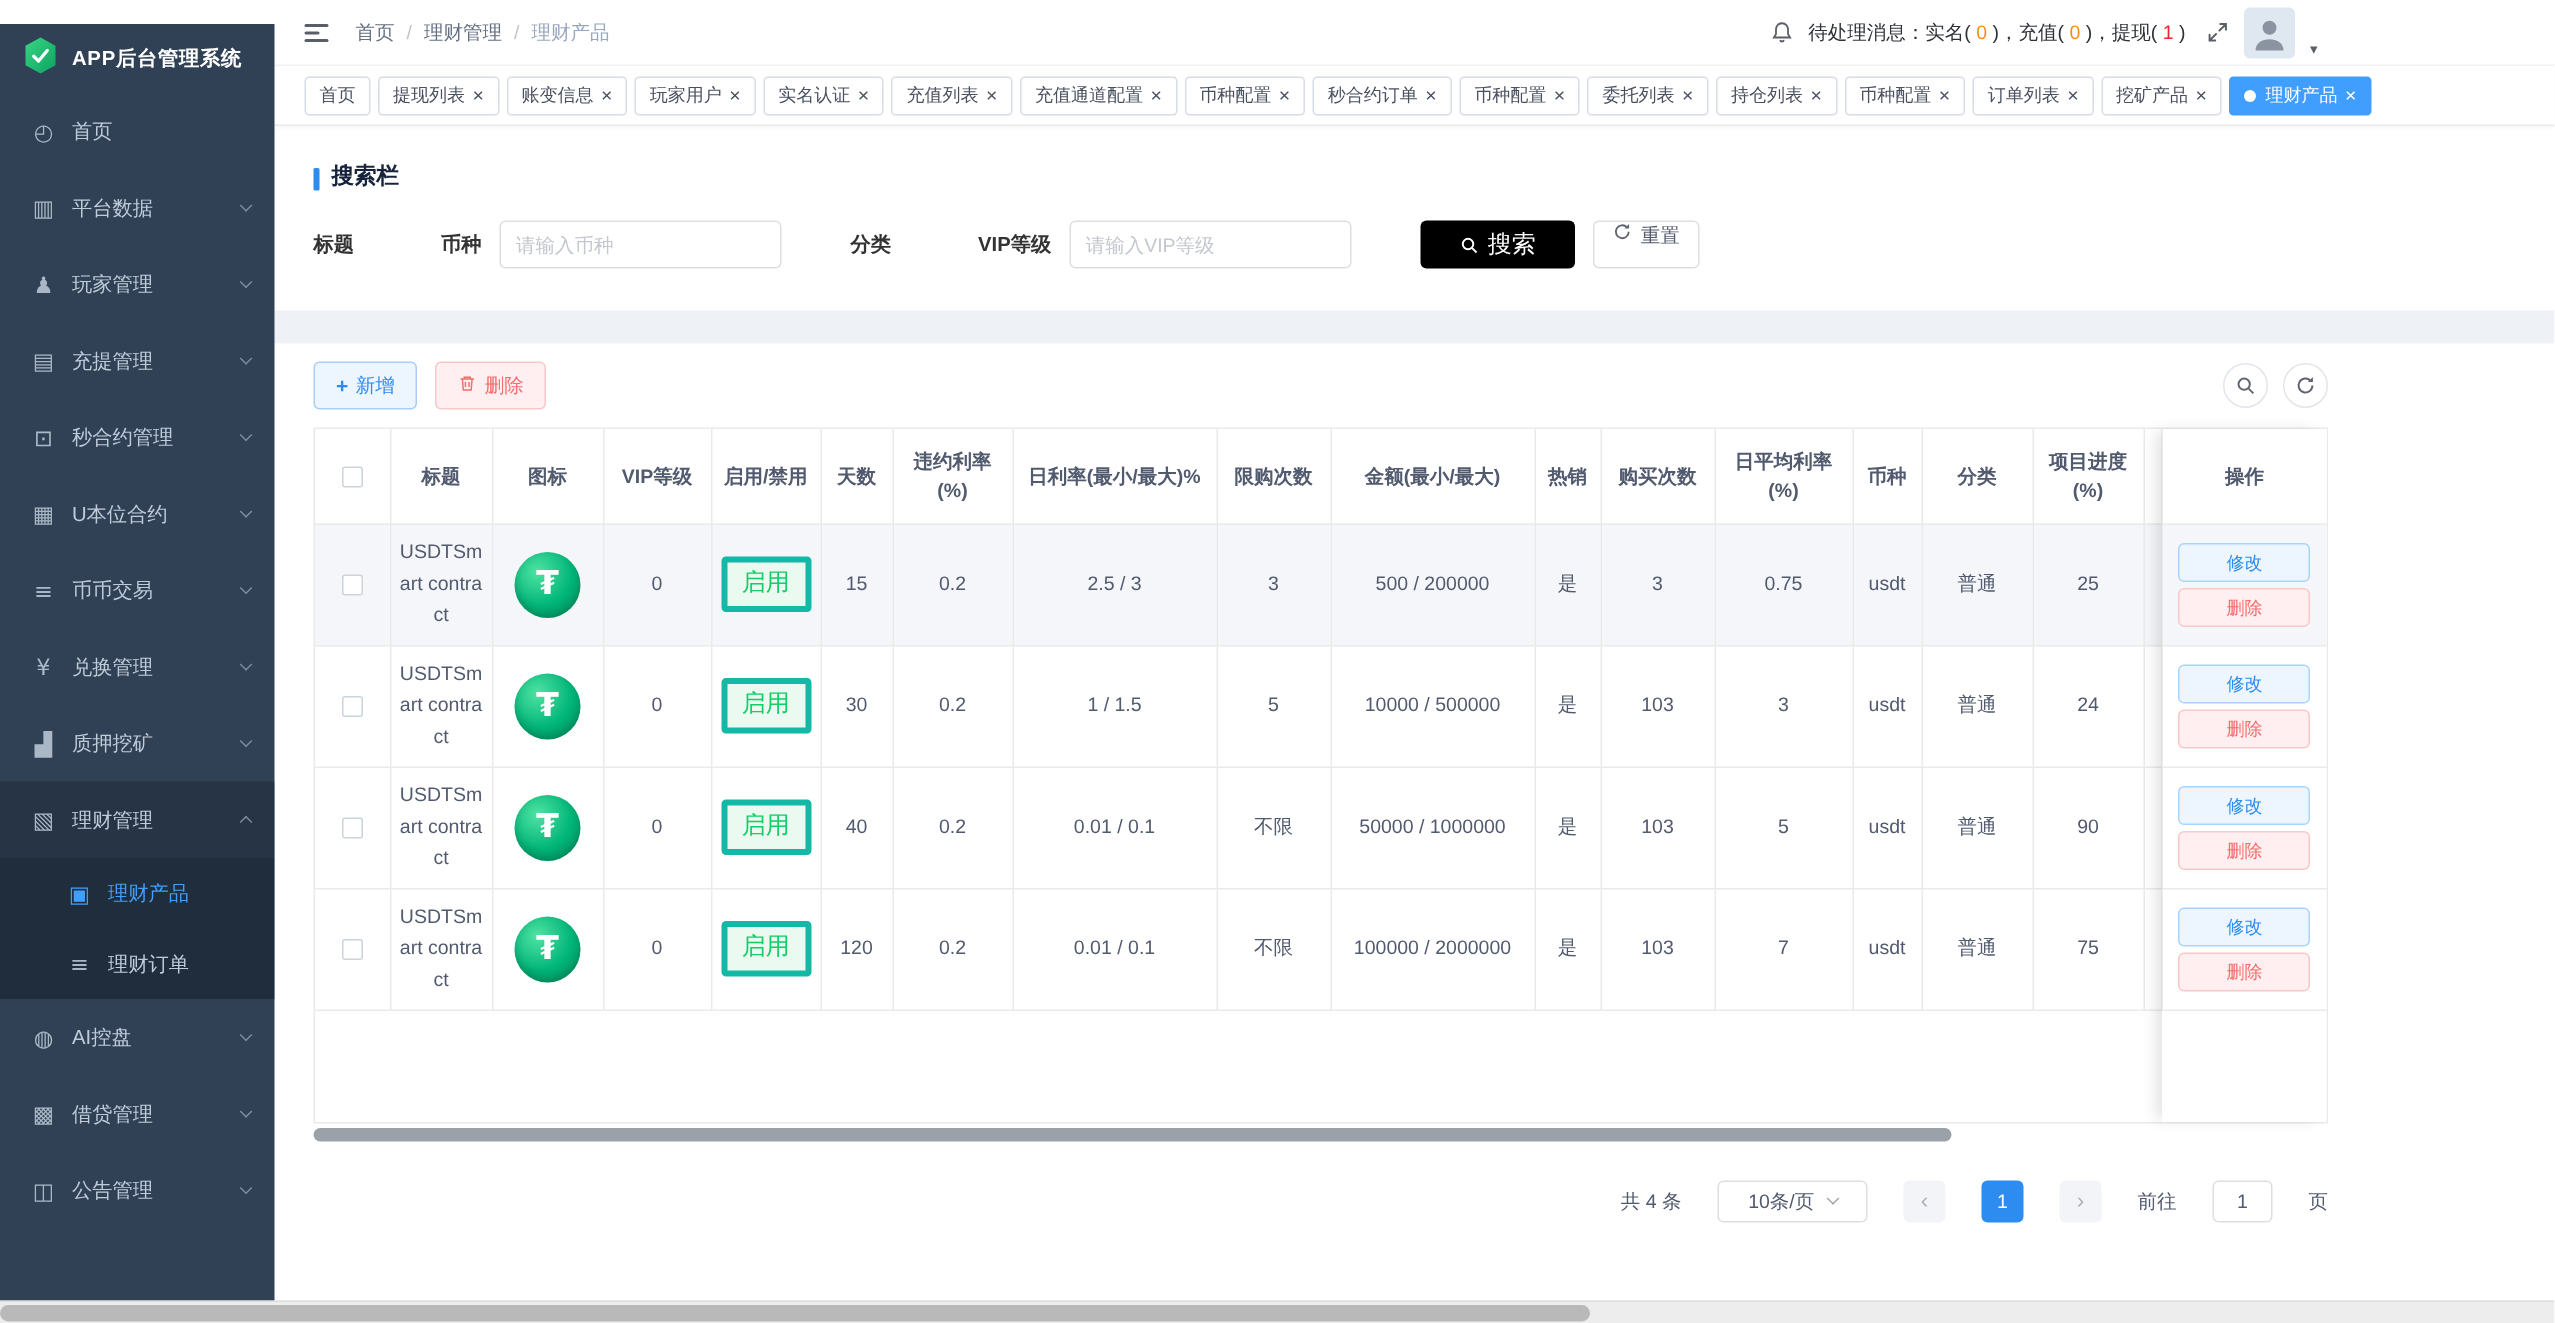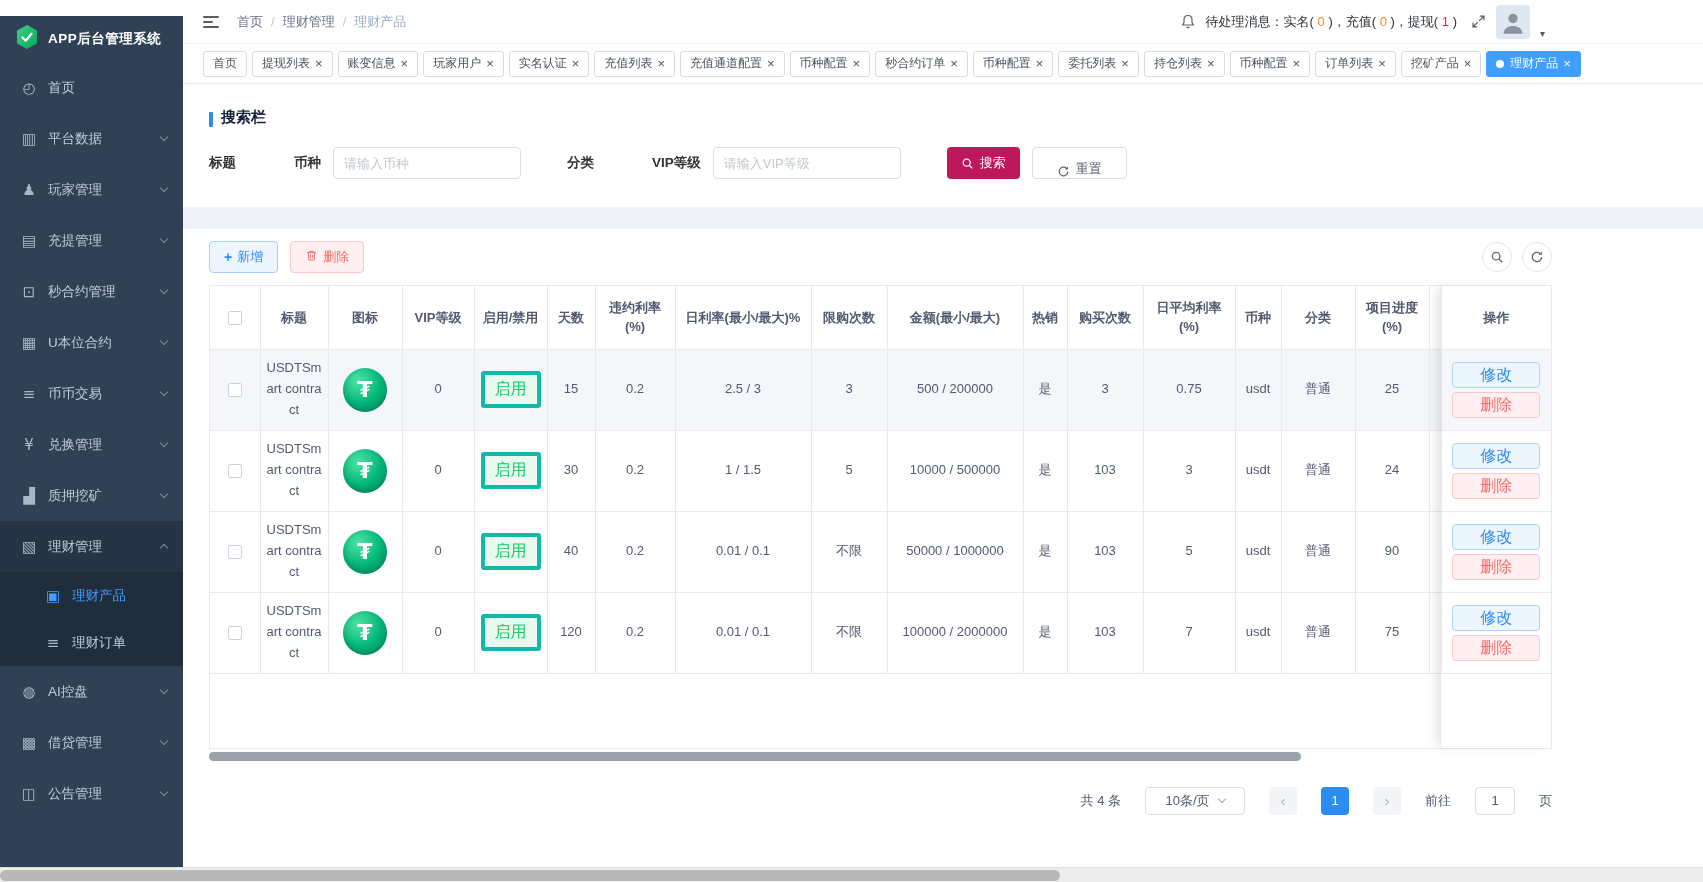--- a/index.html
+++ b/index.html
@@ -49,22 +49,22 @@
   .page { position:relative; }
   .search-section { padding:24px 0 28px 26px; width:1369px; }
   .section-title { display:flex; align-items:flex-end; gap:8px; font-size:15px; font-weight:bold; color:#17233d; }
   .title-bar { width:4px; height:15px; background:#2d8cf0; border-radius:1px; }
   .search-form { margin-top:20px; display:flex; align-items:center; }
   .form-fields { display:flex; align-items:center; }
   .form-group { display:flex; align-items:center; margin-right:46px; }
   .form-label { font-size:13.5px; font-weight:600; color:#333; margin-right:12px; white-space:nowrap; }
   input.text { width:188px; height:32px; border:1px solid #dcdee2; border-radius:4px; padding:0 10px; font-size:13px; color:#515a6e; outline:none; }
   input::placeholder { color:#c3c7ce; }
-  .btn-search { height:32px; padding:0 14px; background:#be185d; color:#fff; border:none; border-radius:4px; font-size:13px; display:inline-flex; align-items:center; gap:6px; cursor:pointer; }
-  .btn-reset { height:32px; padding:0 24px; background:#fff; color:#515a6e; border:1px solid #dcdee2; border-radius:4px; font-size:13px; display:inline-flex; align-items:flex-end; gap:6px; margin-left:12px; cursor:pointer; }
+  .btn-search { height:32px; padding:0 26px; background:#000000; color:#fff; border:none; border-radius:4px; font-size:16px; display:inline-flex; align-items:center; gap:6px; cursor:pointer; }
+  .btn-reset { height:32px; padding:0 12px; background:#fff; color:#515a6e; border:1px solid #dcdee2; border-radius:4px; font-size:13px; display:inline-flex; align-items:flex-start; gap:6px; margin-left:12px; cursor:pointer; }
 
   .gray-band { height:22px; background:#eef1f6; }
 
   .table-section { padding:8px 0 0 26px; width:1369px; }
   .table-toolbar { display:flex; align-items:center; height:40px; margin-bottom:8px; }
   .btn-add { height:32px; padding:0 14px; background:#edf5ff; border:1px solid #a8cdf8; color:#2d8cf0; border-radius:4px; font-size:13px; display:inline-flex; align-items:center; gap:5px; cursor:pointer; }
   .btn-del { height:32px; padding:0 14px; background:#ffeff0; border:1px solid #f8c8c8; color:#f56c6c; border-radius:4px; font-size:13px; display:inline-flex; align-items:center; gap:5px; margin-left:12px; cursor:pointer; }
   .plus-glyph { font-size:14px; font-weight:bold; line-height:1; }
   .toolbar-right { margin-left:auto; display:flex; gap:10px; }
   .icon-circle { width:30px; height:30px; border:1px solid #e2e5ea; background:#fff; border-radius:50%; display:flex; align-items:center; justify-content:center; color:#5f6670; cursor:pointer; }
@@ -72,21 +72,21 @@
   .table-wrap { position:relative; width:1343px; border:1px solid #e8eaec; }
   table.grid { width:1341px; border-collapse:collapse; table-layout:fixed; background:#fff; }
   .grid th, .grid td { border-right:1px solid #e8eaec; border-bottom:1px solid #e8eaec; text-align:center; vertical-align:middle; font-size:13px; color:#515a6e; padding:6px 4px; word-break:break-all; }
   .grid th:last-child, .grid td:last-child { border-right:none; }
   .grid th { height:63px; font-weight:bold; color:#515a6e; background:#fff; line-height:1.5; }
   .grid td { height:81px; line-height:1.6; }
   .grid tr.hl td { background:#f4f6fa; }
   .checkbox { display:inline-block; width:14px; height:14px; border:1px solid #ccd3dc; border-radius:2px; background:#fff; vertical-align:middle; cursor:pointer; }
   .coin { width:44px; height:44px; border-radius:50%; margin:0 auto; background:radial-gradient(circle at 35% 30%, #4fe3a3, #00b578 55%, #00915f); display:flex; align-items:center; justify-content:center; color:#fff; font-size:22px; font-weight:bold; font-family:"DejaVu Sans",sans-serif; box-shadow:inset 0 -3px 6px rgba(0,0,0,.18); }
   .badge-on { display:inline-block; padding:3px 10px; background:#eafaf1; border:4px solid #14b8a6; color:#13ce66; font-size:16px; border-radius:3px; line-height:1.4; }
-  .chip { display:block; width:88px; height:26px; margin:4px auto; border-radius:4px; font-size:16px; cursor:pointer; line-height:1; }
+  .chip { display:block; width:88px; height:26px; margin:4px auto; border-radius:4px; font-size:12px; cursor:pointer; line-height:1; }
   .chip-modify { background:#edf6ff; border:1px solid #a9d3ff; color:#2d8cf0; }
   .chip-delete { background:#ffeff0; border:1px solid #f9c9c9; color:#f56c6c; }
   .fixed-shadow { position:absolute; top:0; bottom:0; right:0; width:110px; box-shadow:-6px 0 10px -2px rgba(0,0,0,.12); pointer-events:none; }
   .table-spacer { height:74px; background:#fff; }
 
   .hscroll-thumb { width:1092px; height:9px; border-radius:5px; background:#9aa1a9; margin-top:3px; cursor:pointer; }
 
   .pagination { width:1343px; margin-top:26px; display:flex; justify-content:flex-end; align-items:center; gap:24px; font-size:13px; color:#515a6e; }
   .pg-size { display:flex; align-items:center; justify-content:center; width:100px; height:28px; border:1px solid #dcdee2; border-radius:4px; background:#fff; cursor:pointer; }
   .caret { width:6px; height:6px; border-right:1.3px solid #a0a6ad; border-bottom:1.3px solid #a0a6ad; transform:rotate(45deg); margin-left:9px; margin-top:-3px; }

